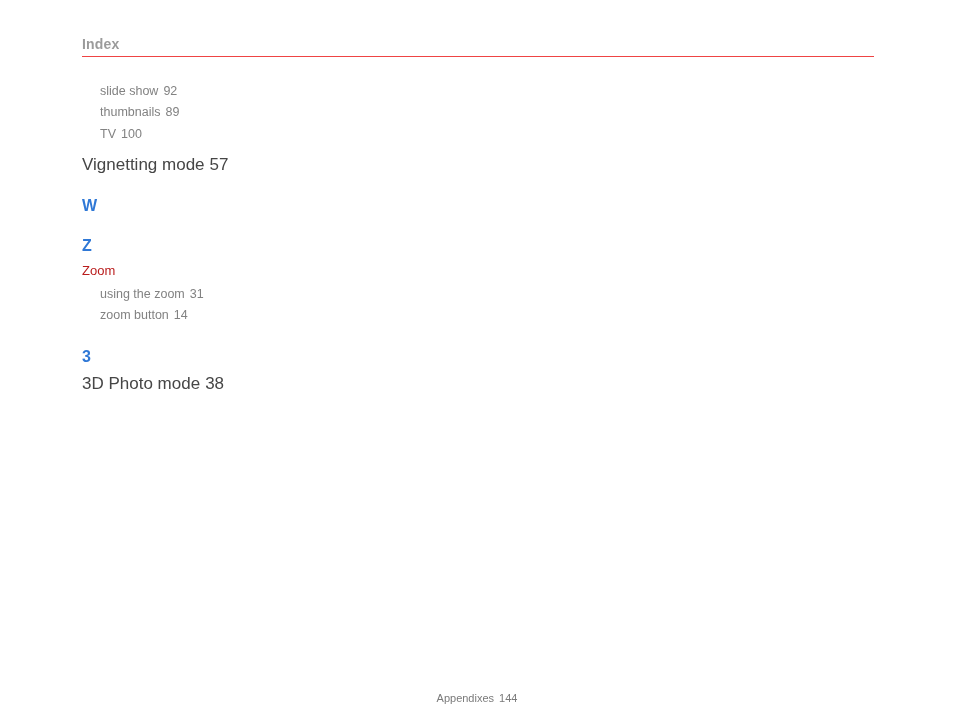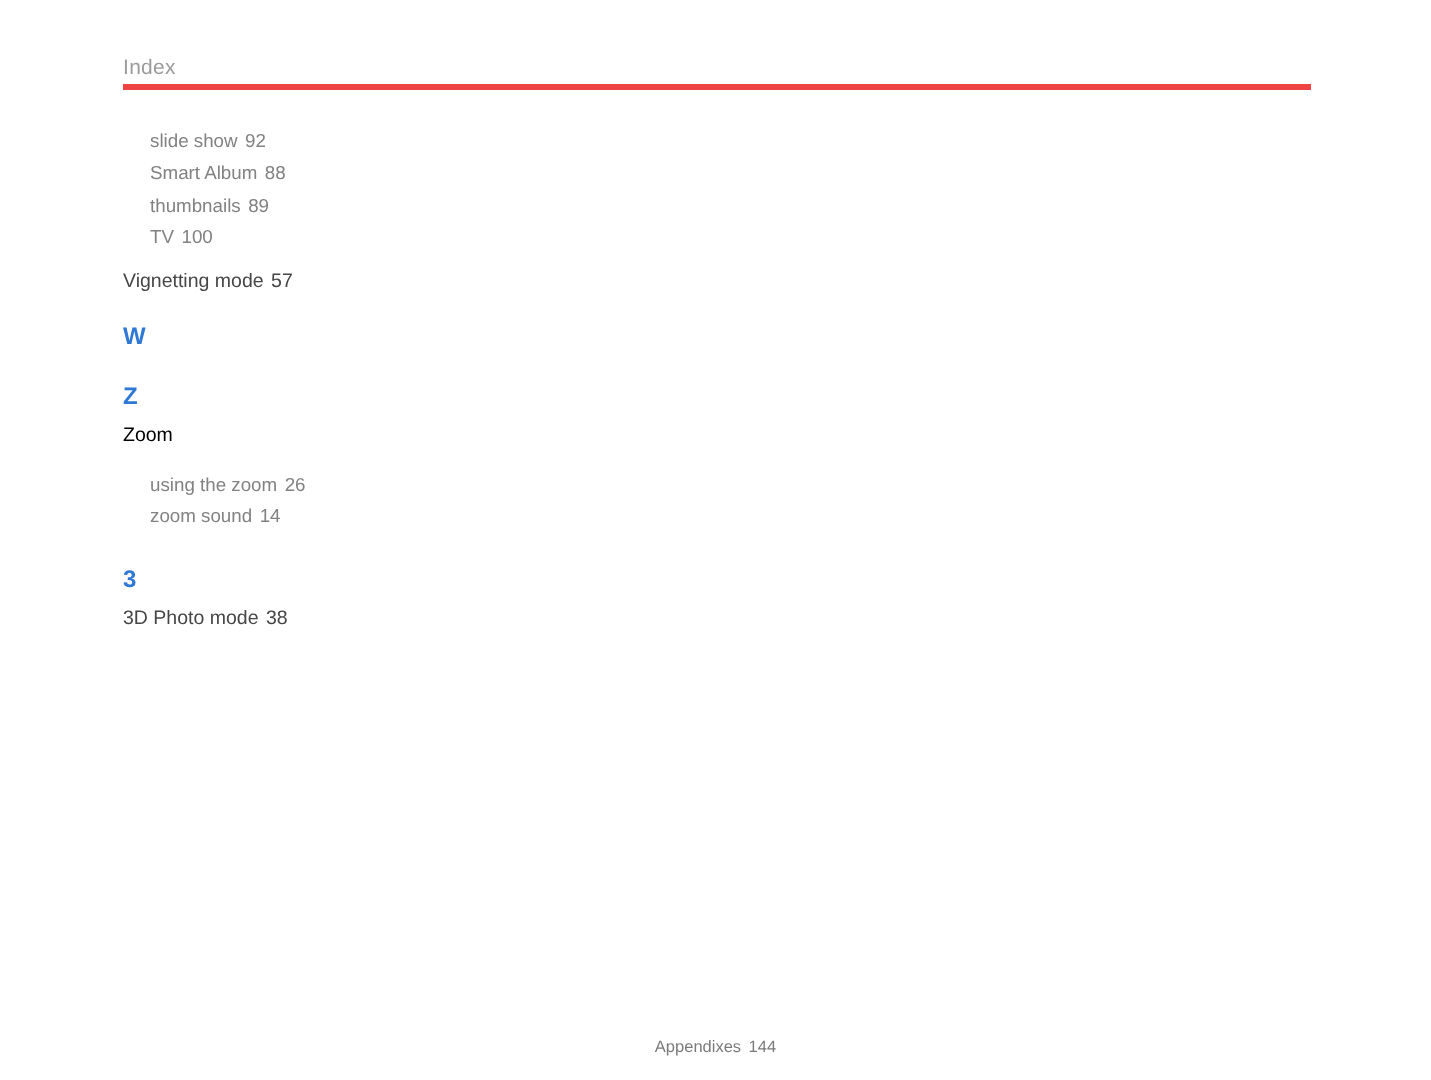--- a/index.html
+++ b/index.html
@@ -16,49 +16,49 @@
     }
     .page {
       padding: 36px 80px 36px 82px;
       position: relative;
       height: 100%;
       box-sizing: border-box;
     }
     .page-header {
       font-size: 14px;
       color: #9b9b9b;
-      font-weight: 400;
+      font-weight: 700;
       padding-bottom: 4px;
-      border-bottom: 4px solid #ef4444;
+      border-bottom: 1px solid #ef4444;
       margin-bottom: 24px;
       letter-spacing: 0.2px;
     }
     .content {
       padding-left: 0px;
     }
     .sub-list {
       padding-left: 18px;
       color: #888;
     }
     .sub-item {
       line-height: 1.7;
       color: #828282;
       font-size: 12.5px;
     }
     .entry {
       color: #464646;
-      font-size: 13px;
+      font-size: 17px;
       margin-top: 10px;
       margin-bottom: 8px;
     }
     .entry-with-subs {
-      color: #000000;
+      color: #b91c1c;
       font-size: 13px;
       margin-top: 8px;
-      margin-bottom: 16px;
+      margin-bottom: 6px;
     }
     .section-letter {
       color: #2f78d6;
       font-size: 16px;
       font-weight: 700;
       margin-top: 22px;
       margin-bottom: 8px;
     }
     .page-ref {
       margin-left: 5px;
@@ -75,34 +75,33 @@
   </style>
 </head>
 <body>
 
 <div class="page">
   <div class="page-header">Index</div>
 
   <div class="content">
     <div class="sub-list">
       <div class="sub-item"><span>slide show</span><span class="page-ref">92</span></div>
-      <div class="sub-item"><span>Smart Album</span><span class="page-ref">88</span></div>
       <div class="sub-item"><span>thumbnails</span><span class="page-ref">89</span></div>
       <div class="sub-item"><span>TV</span><span class="page-ref">100</span></div>
     </div>
 
     <div class="entry"><span>Vignetting mode</span><span class="page-ref">57</span></div>
 
     <div class="section-letter">W</div>
 
     <div class="section-letter">Z</div>
     <div class="entry-with-subs"><span>Zoom</span></div>
     <div class="sub-list">
-      <div class="sub-item"><span>using the zoom</span><span class="page-ref">26</span></div>
-      <div class="sub-item"><span>zoom sound</span><span class="page-ref">14</span></div>
+      <div class="sub-item"><span>using the zoom</span><span class="page-ref">31</span></div>
+      <div class="sub-item"><span>zoom button</span><span class="page-ref">14</span></div>
     </div>
 
     <div class="section-letter">3</div>
     <div class="entry" style="margin-top:4px;"><span>3D Photo mode</span><span class="page-ref">38</span></div>
   </div>
 
   <div class="footer">
     <span>Appendixes</span><span class="page-ref">144</span>
   </div>
 </div>

